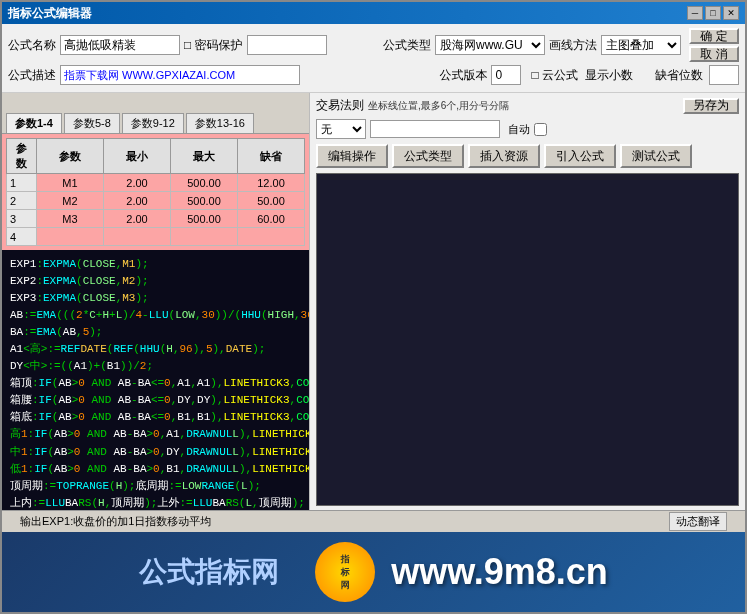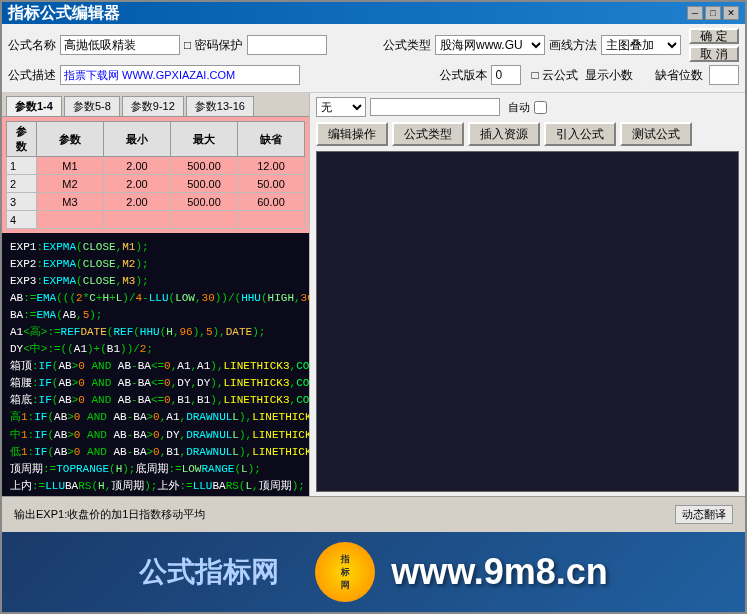--- a/index.html
+++ b/index.html
@@ -23,21 +23,21 @@
       background: linear-gradient(to right, #0058a8, #2080d0);
       color: white;
       padding: 3px 6px;
       display: flex;
       align-items: center;
       justify-content: space-between;
       height: 22px;
       flex-shrink: 0;
     }
     .title-bar-text {
-      font-size: 16px;
+      font-size: 12px;
       font-weight: bold;
     }
     .title-bar-buttons {
       display: flex;
       gap: 2px;
     }
     .title-btn {
       width: 16px;
       height: 14px;
       background: #c0c0c0;
@@ -105,21 +105,21 @@
       background: #d4d0c8;
       min-width: 50px;
     }
     .cancel-btn {
       background: #d4d0c8;
       min-width: 50px;
     }
     .tabs-row {
       display: flex;
       background: #d4d0c8;
-      padding: 3px 4px 0 4px;
+      padding: 20px 4px 0 4px;
       border-bottom: 1px solid #999;
     }
     .tab {
       padding: 2px 8px;
       border: 1px solid #999;
       background: #e8e8e8;
       cursor: pointer;
       font-size: 11px;
       border-bottom: none;
       margin-right: 2px;
@@ -199,25 +199,25 @@
       font-size: 12px;
       font-family: inherit;
       cursor: pointer;
       height: 24px;
       display: flex;
       align-items: center;
     }
     .status-bar {
       background: #d4d0c8;
       border-top: 1px solid #999;
-      padding: 2px 12px;
+      padding: 2px 18px;
       font-size: 11px;
       display: flex;
       justify-content: space-between;
-      height: 36px;
+      height: 22px;
       align-items: center;
       flex-shrink: 0;
     }
     .watermark {
       background: linear-gradient(135deg, #1a3a6a, #2060a0);
       height: 80px;
       display: flex;
       align-items: center;
       justify-content: center;
       position: relative;
@@ -417,20 +417,25 @@
           <div class="code-line">中<span style="color:#ff8800">1</span>:<span style="color:#00ffff">IF</span>(<span style="color:#ffffff">AB</span>&gt;<span style="color:#ff8800">0</span> AND <span style="color:#ffffff">AB</span>-<span style="color:#ffffff">BA</span>&gt;<span style="color:#ff8800">0</span>,<span style="color:#ffffff">DY</span>,<span style="color:#00ffff">DRAWNUL<span style="color:#88ff88">L</span></span>),<span style="color:#ffff00">LINETHICK3</span>,;</div>
           <div class="code-line">低<span style="color:#ff8800">1</span>:<span style="color:#00ffff">IF</span>(<span style="color:#ffffff">AB</span>&gt;<span style="color:#ff8800">0</span> AND <span style="color:#ffffff">AB</span>-<span style="color:#ffffff">BA</span>&gt;<span style="color:#ff8800">0</span>,<span style="color:#ffffff">B1</span>,<span style="color:#00ffff">DRAWNUL<span style="color:#88ff88">L</span></span>),<span style="color:#ffff00">LINETHICK3</span>,;</div>
           <div class="code-line"><span style="color:#ffffff">顶周期</span>:=<span style="color:#00ffff">TOPRANGE</span>(<span style="color:#88ff88">H</span>);<span style="color:#ffffff">底周期</span>:=<span style="color:#00ffff"><span style="color:#88ff88">LOW</span>RANGE</span>(<span style="color:#88ff88">L</span>);</div>
           <div class="code-line"><span style="color:#ffffff">上内</span>:=<span style="color:#00ffff">LLU</span><span style="color:#ffffff">BA</span>RS(<span style="color:#88ff88">H</span>,<span style="color:#ffffff">顶周期</span>);<span style="color:#ffffff">上外</span>:=<span style="color:#00ffff">LLU</span><span style="color:#ffffff">BA</span>RS(<span style="color:#88ff88">L</span>,<span style="color:#ffffff">顶周期</span>);</div>
         </div>
     </div>
 
     <div class="right-config">
 
       <div class="config-row">
+        <span class="label">交易法则</span>
+        <span class="label" style="font-size:10px;color:#333;">坐标线位置,最多6个,用分号分隔</span>
+        <button class="btn" style="margin-left:auto;">另存为</button>
+      </div>
+      <div class="config-row">
         <select class="small-select" style="width:50px;">
           <option>无</option>
         </select>
         <input class="input-field" type="text" style="width: 130px; height: 18px; font-size: 11px;">
         <span class="label" style="font-size:11px;margin-left:4px;">自动</span>
         <input type="checkbox" style="">
       </div>
 
 
       <div class="action-btns">

